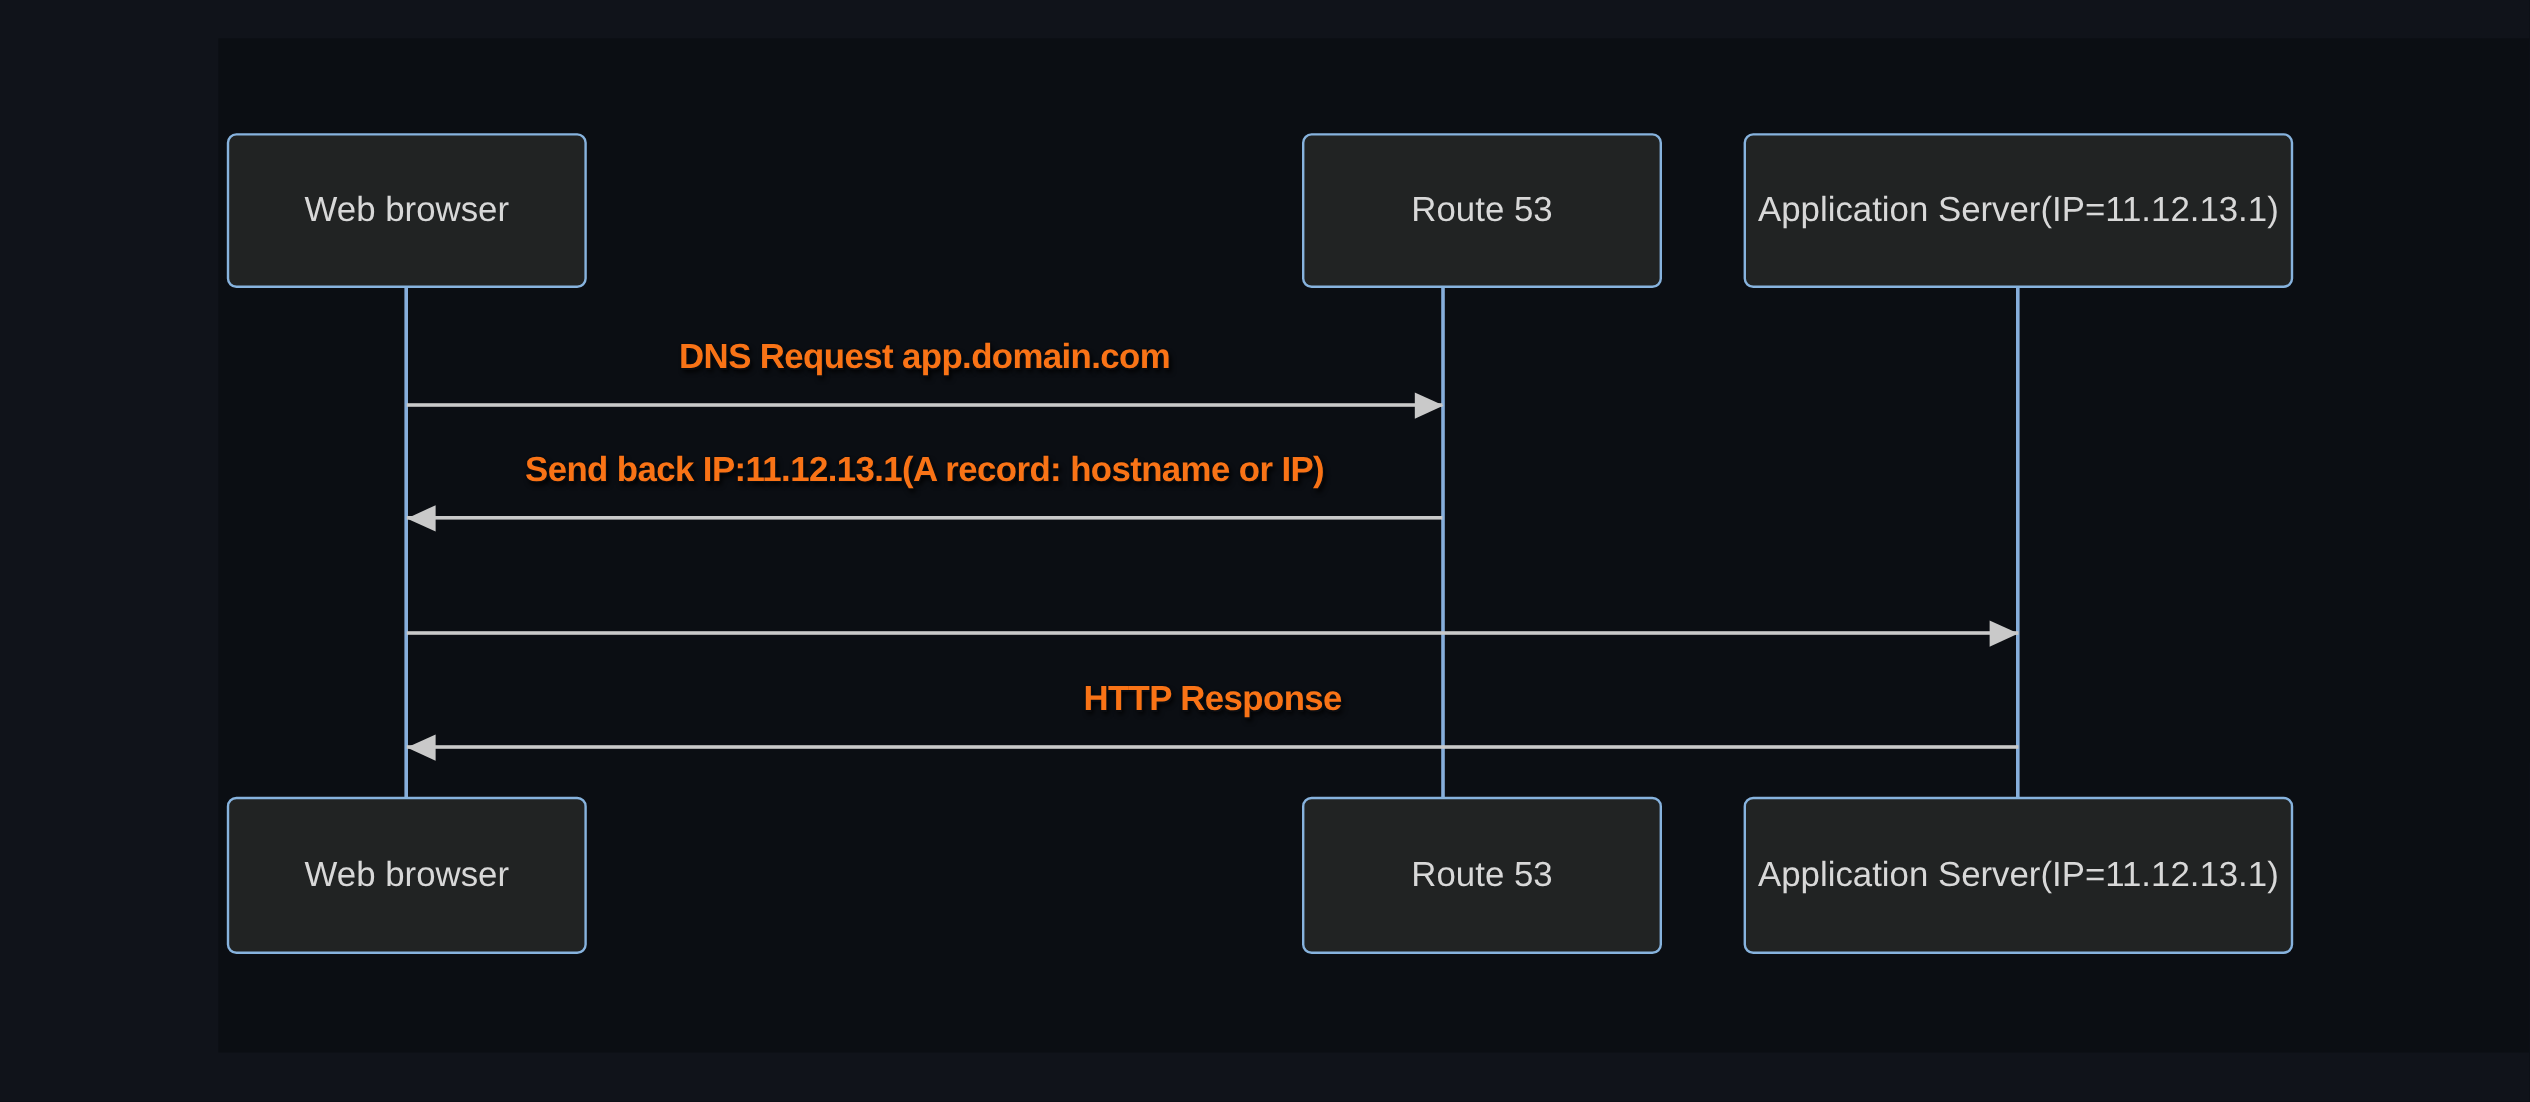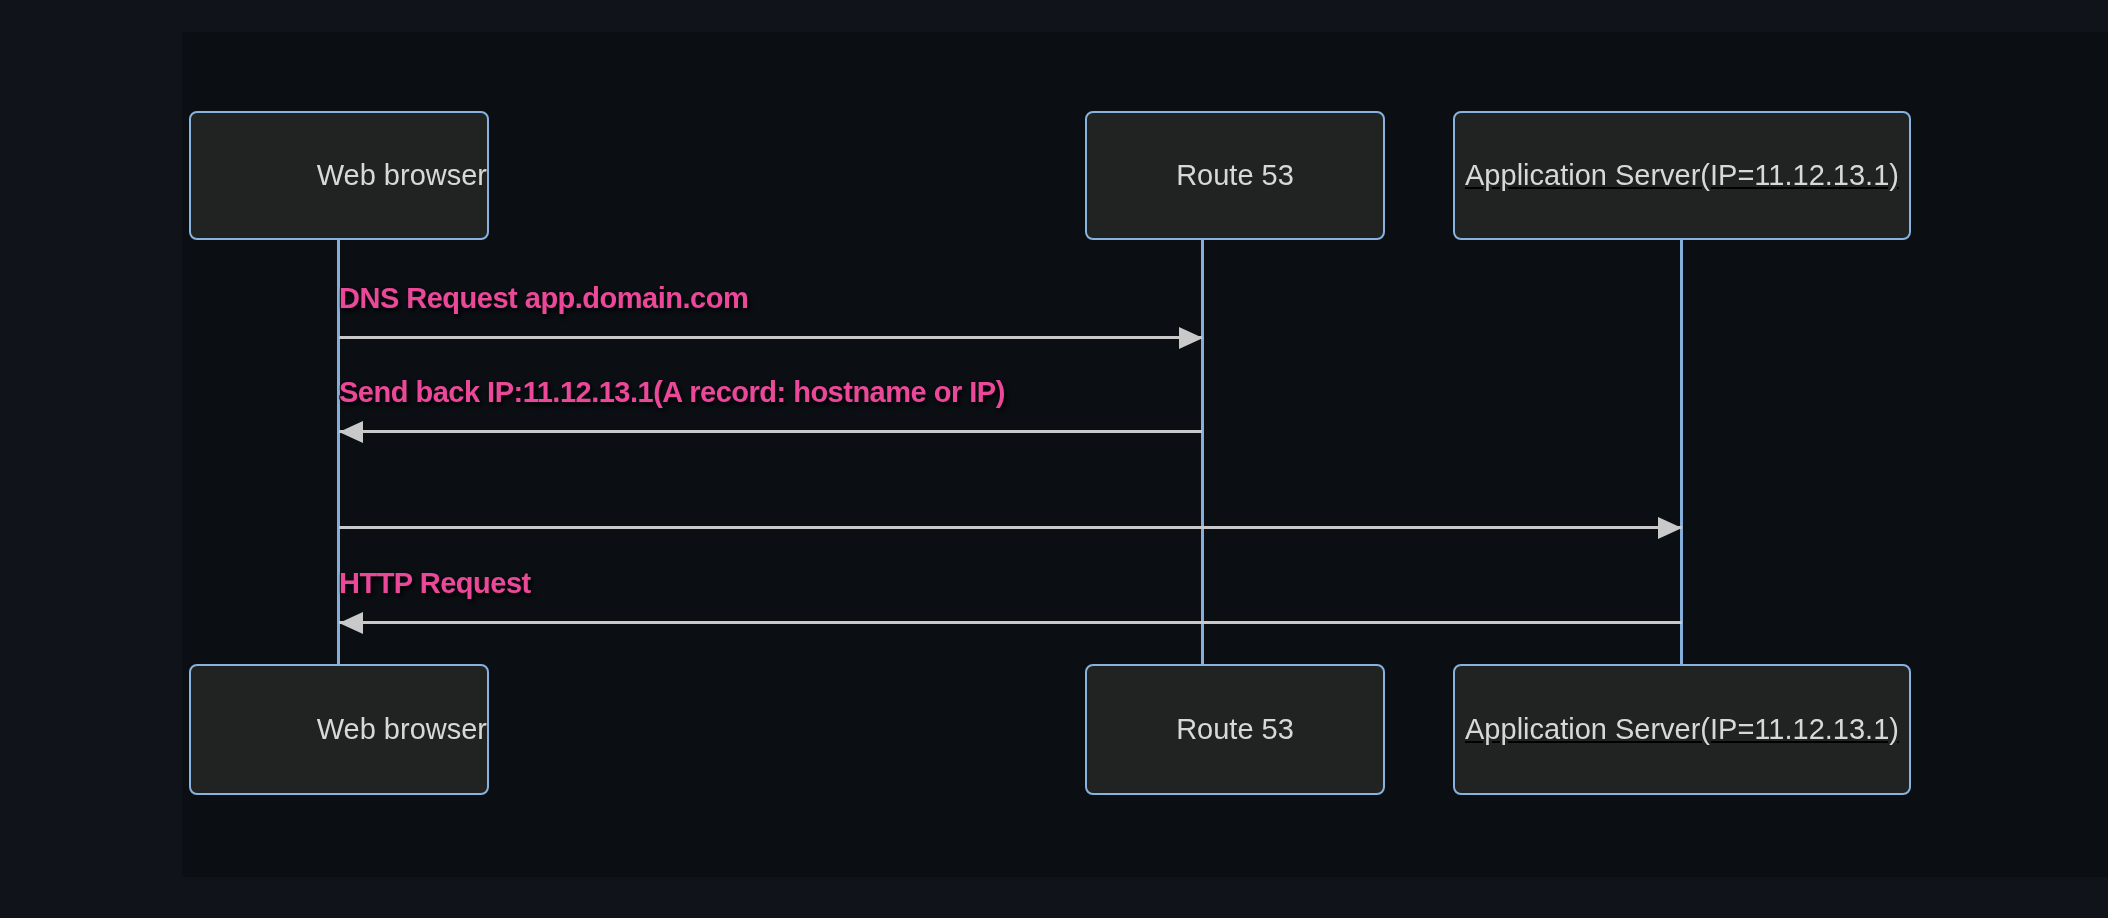--- a/index.html
+++ b/index.html
@@ -36,40 +36,40 @@
   }
   .actor-label {
     color: #d8d8d8;
     font-size: 29px;
     font-weight: 400;
     letter-spacing: 0px;
     white-space: nowrap;
   }
   .row-top    { top: 111px; height: 129px; }
   .row-bottom { top: 664px; height: 131px; }
-  .col-browser { left: 189px;  width: 300px; justify-content: flex-end; }
+  .col-browser { left: 189px;  width: 300px; }
   .col-route53 { left: 1053px; width: 300px; margin-left: 32px; }
-  .col-appsrv  { left: 1453px; width: 458px; text-decoration: underline; }
+  .col-appsrv  { left: 1453px; width: 458px; }
 
   .lifeline {
     position: absolute;
     width: 3px;
     top: 238px;
     height: 428px;
     background: #86aedb;
     z-index: 1;
   }
   .lifeline-browser { left: 337px; }
   .lifeline-route53 { left: 1201px; }
   .lifeline-appsrv  { left: 1680px; }
 
   .msg-label {
     position: absolute;
-    text-align: left;
-    color: #ec4899;
+    text-align: center;
+    color: #f97316;
     font-size: 29px;
     font-weight: 700;
     letter-spacing: -0.5px;
     white-space: nowrap;
     z-index: 2;
     text-shadow:
       1px 1px 0 #0a0c10,
       -1px -1px 0 #0a0c10,
       1px -1px 0 #0a0c10,
       -1px 1px 0 #0a0c10,
@@ -149,16 +149,16 @@
   <div class="msg-line m1-line"></div>
   <div class="arrow-right m1-head"></div>
 
   <div class="msg-label m2-label">Send back IP:11.12.13.1(A record: hostname or IP)</div>
   <div class="msg-line m2-line"></div>
   <div class="arrow-left m2-head"></div>
 
   <div class="msg-line m3-line"></div>
   <div class="arrow-right m3-head"></div>
 
-  <div class="msg-label m4-label">HTTP Request</div>
+  <div class="msg-label m4-label">HTTP Response</div>
   <div class="msg-line m4-line"></div>
   <div class="arrow-left m4-head"></div>
 </div>
 
 </body></html>

